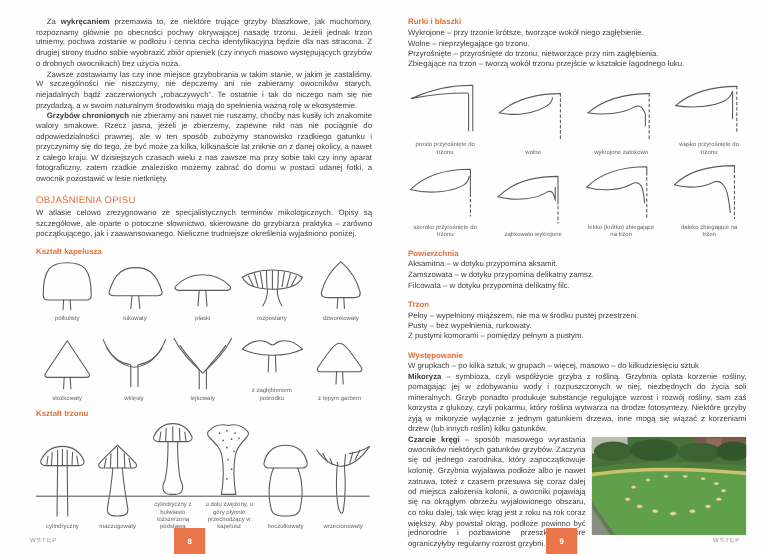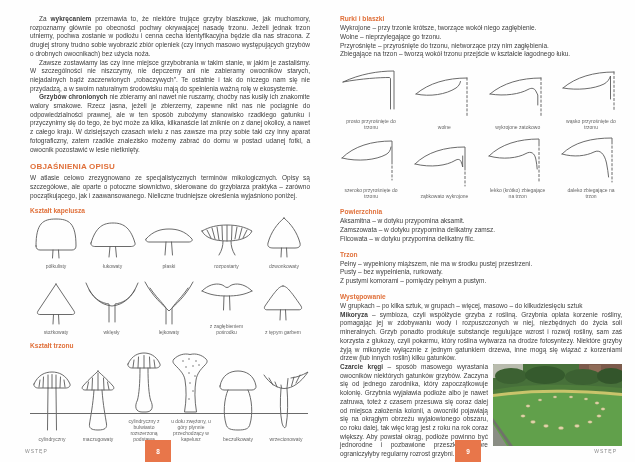--- a/index.html
+++ b/index.html
@@ -11,21 +11,21 @@
     -webkit-font-smoothing:antialiased;
   }
   .page{position:absolute;top:0;height:462px;}
   #page-left{left:0;width:318px;}
   #page-right{left:332px;width:303px;}
   .content-l{position:absolute;left:30px;top:15px;width:280px;}
   .content-r{position:absolute;left:8px;top:15px;width:282px;}
 
   p.body{font-size:6.5px;line-height:8.7px;text-align:justify;margin:0;}
   p.body .indent{display:inline-block;width:9px;}
-  .h-main{color:#e0703a;font-size:8px;font-weight:bold;letter-spacing:.2px;margin:8px 0 3px 0;}
+  .h-main{color:#e0703a;font-size:8px;font-weight:normal;letter-spacing:.2px;margin:8px 0 3px 0;}
   .h-sub{color:#e0703a;font-size:6.6px;font-weight:bold;margin:7px 0 2px 0;}
 
   .diagram-row{display:flex;justify-content:space-between;align-items:flex-end;}
   .diagram-cell{display:flex;flex-direction:column;align-items:center;}
   .diagram-cell svg{display:block;}
   .dlabel{font-size:5px;line-height:6px;color:#666;text-align:center;margin-top:3px;}
 
   .stem-row-wrap{position:relative;margin-top:2px;}
   .groundline{position:absolute;left:0;right:2px;top:62px;height:0;border-top:1px solid #6a6a6a;}
 

